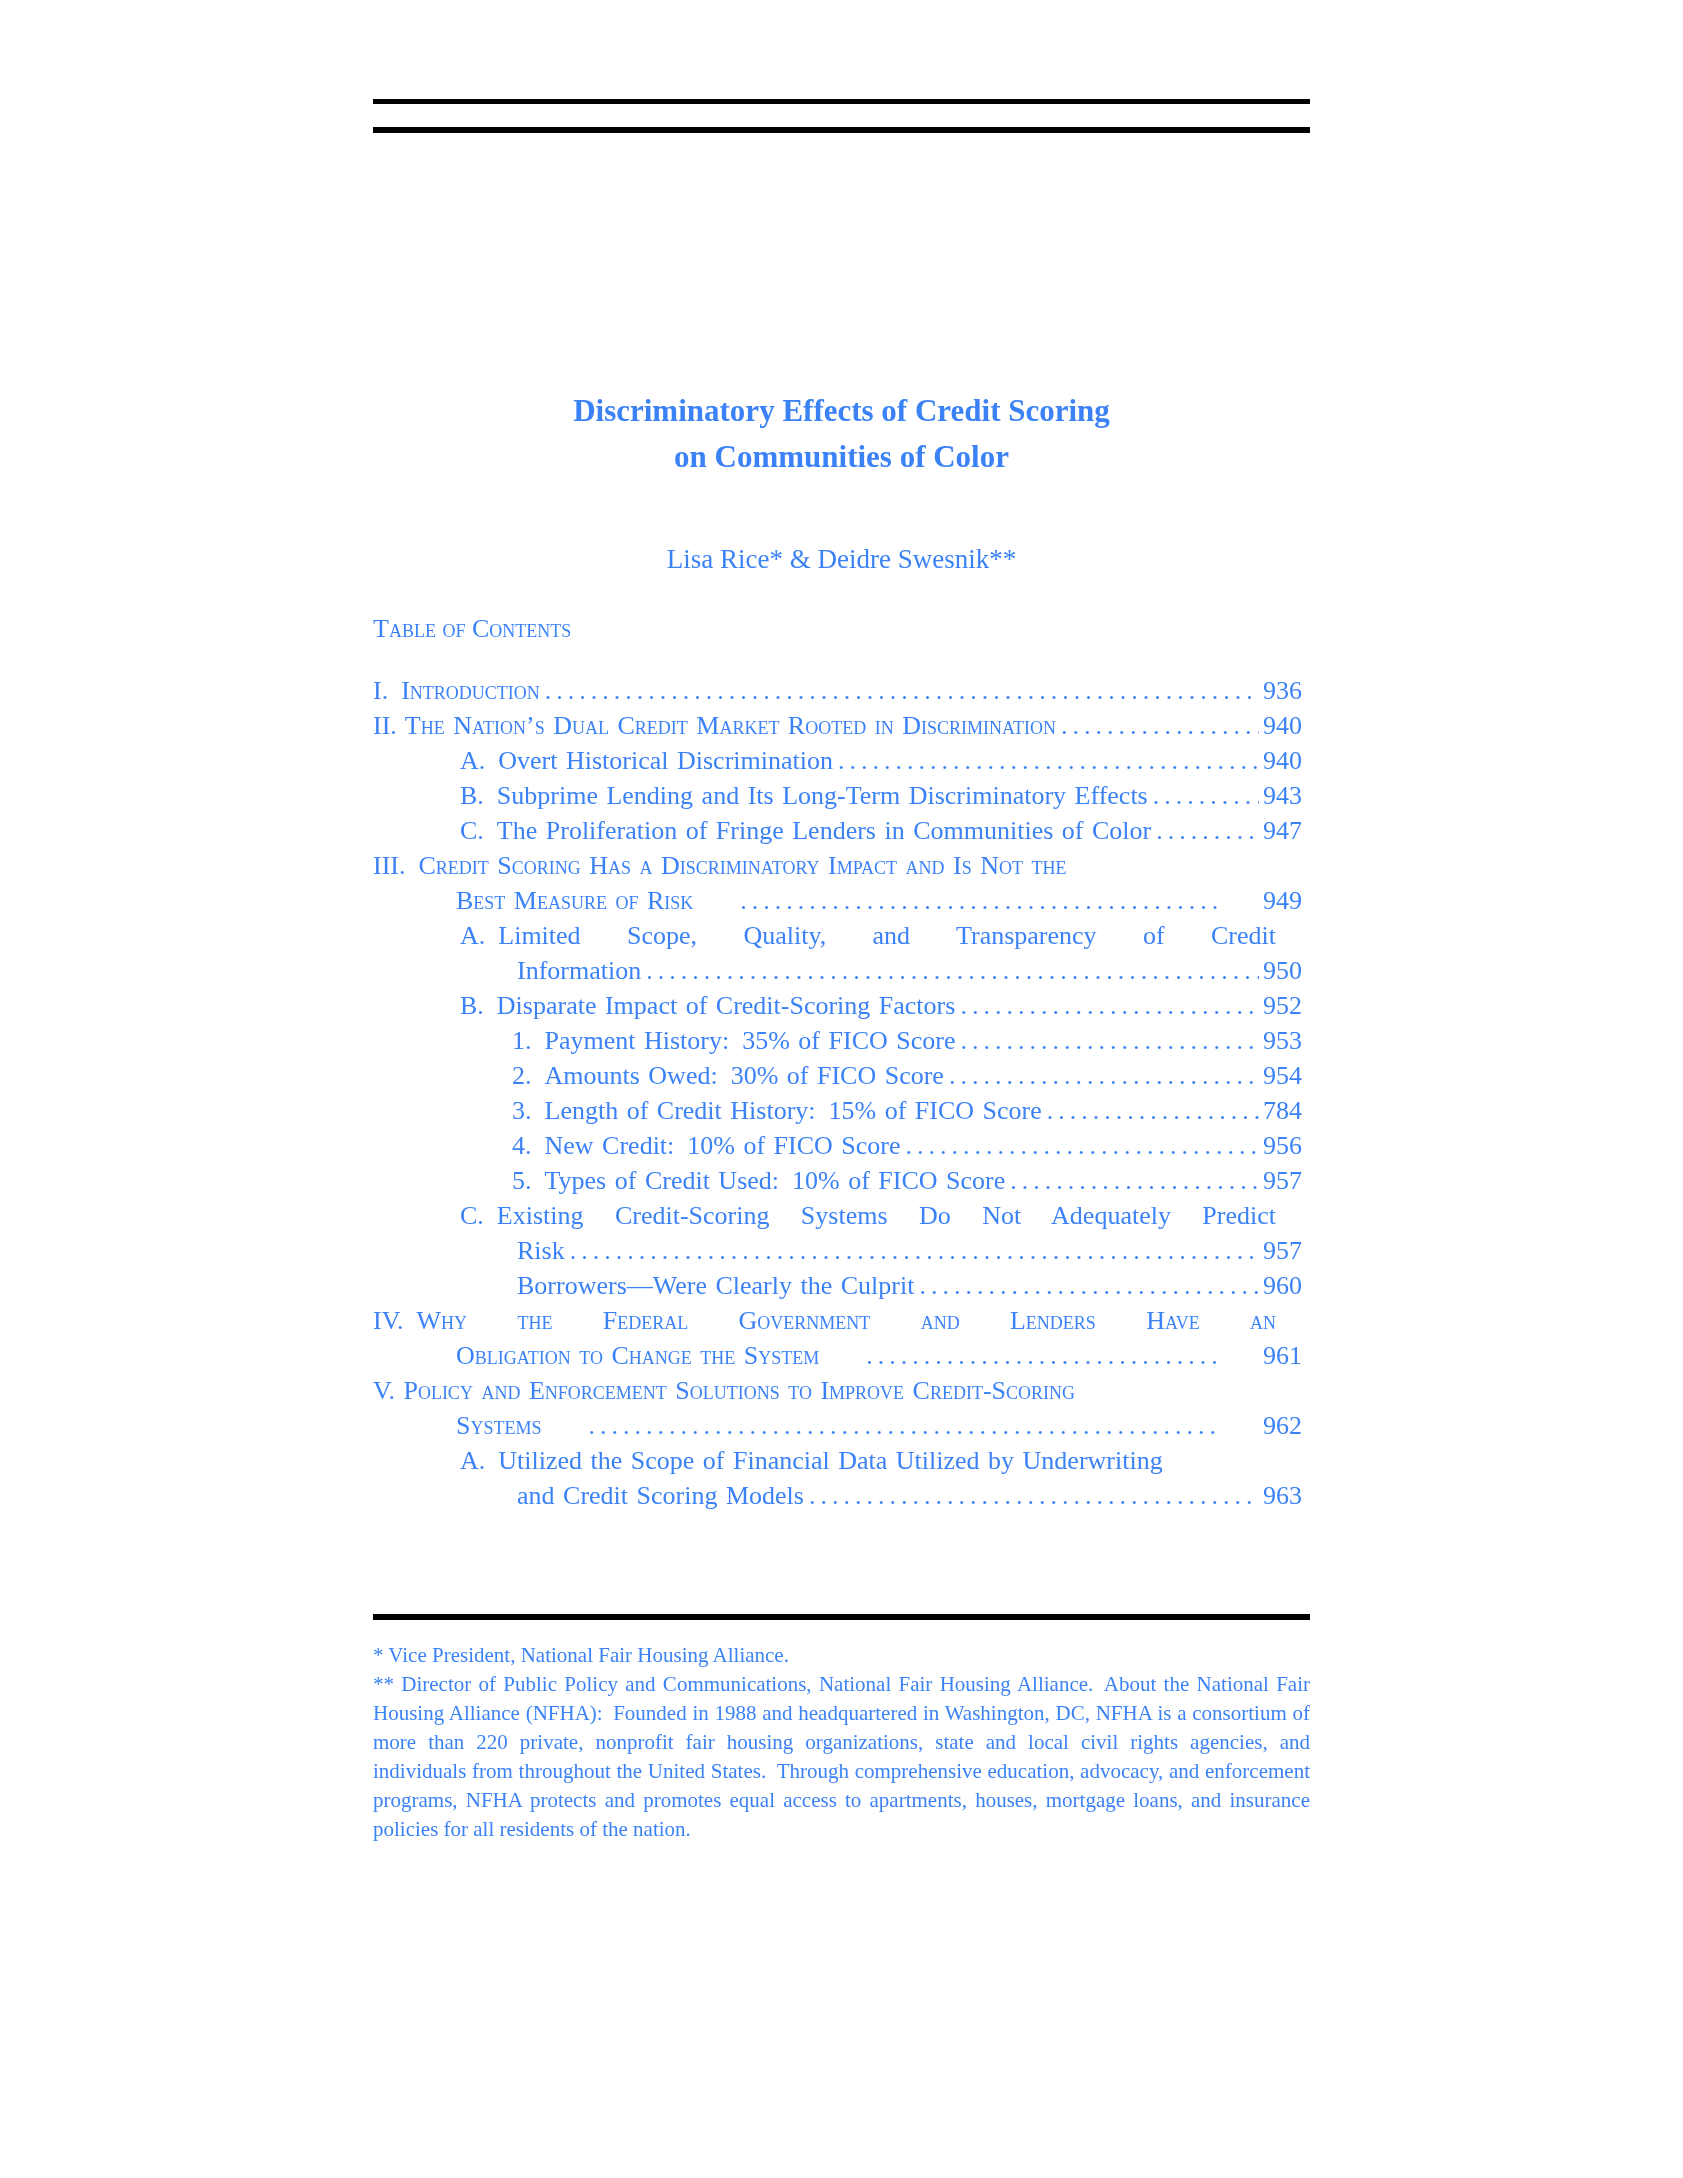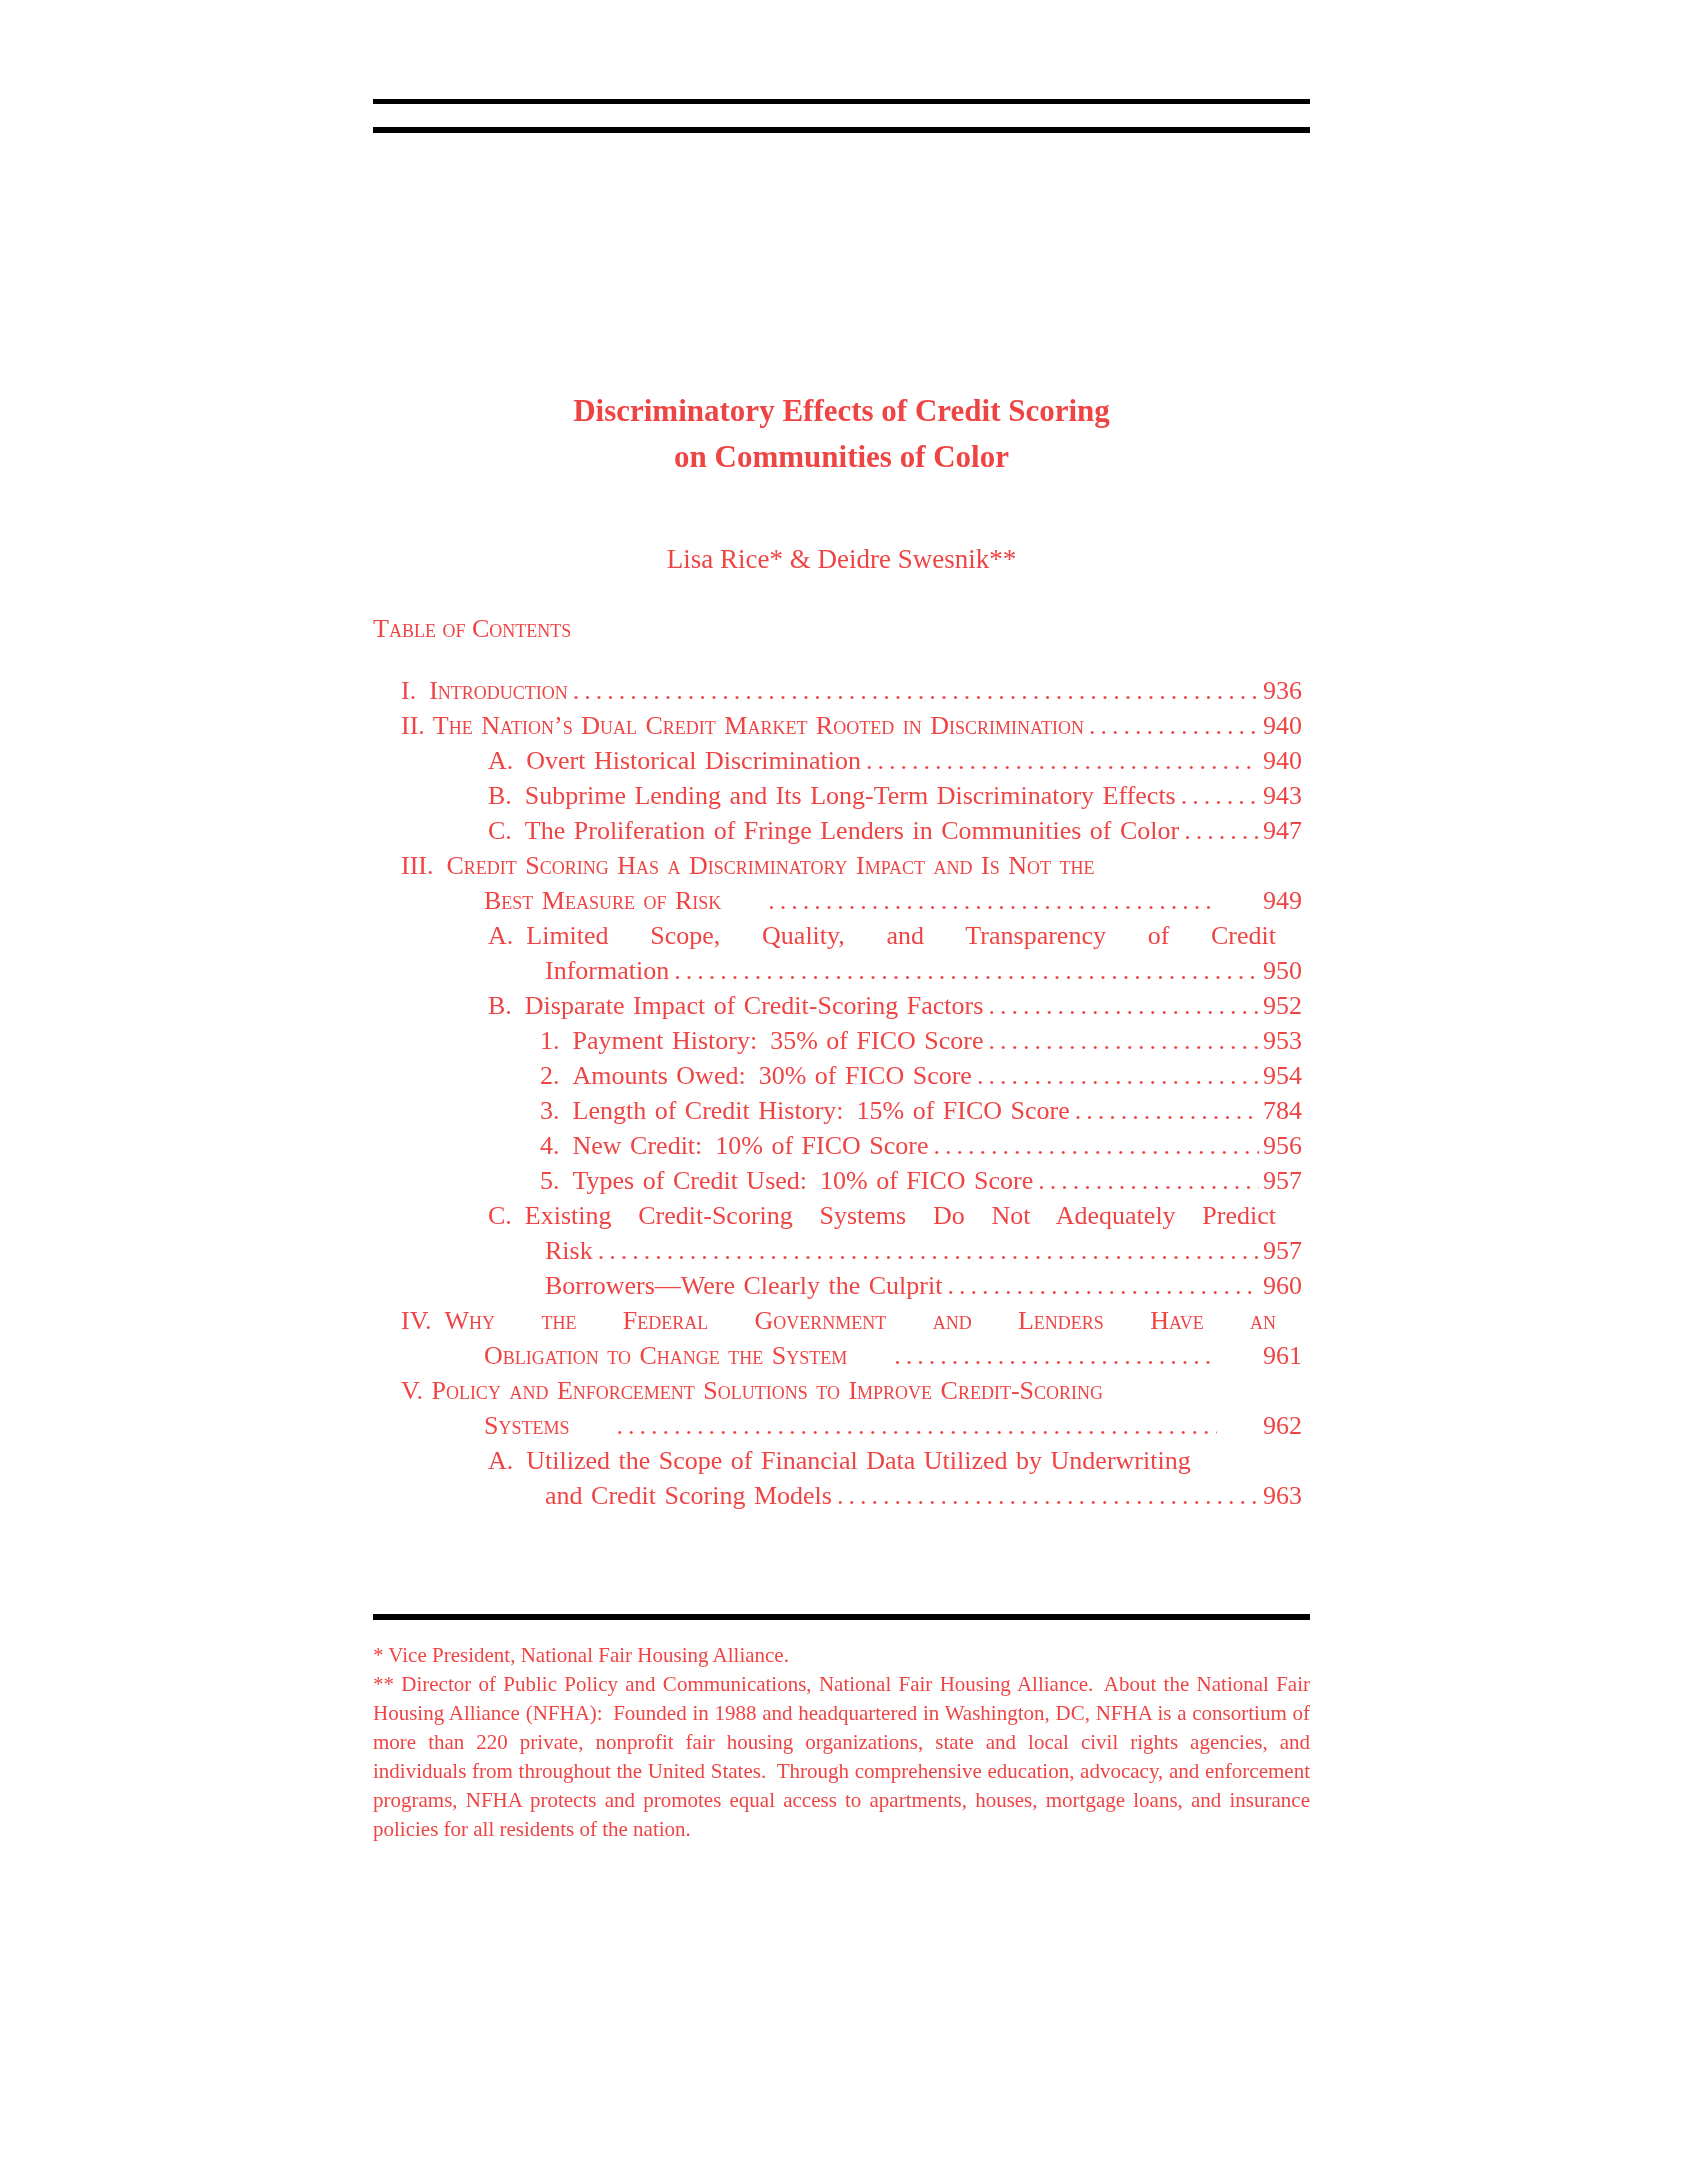--- a/index.html
+++ b/index.html
@@ -1,35 +1,35 @@
 <!DOCTYPE html>
 <html><head>
 <meta charset="utf-8">
 <style>
   html,body { margin:0; padding:0; background:#e8e8e8; }
   .page {
     position:relative;
     width:1683px; height:2178px;
     background:#ffffff;
-    color:#ef4444;
+    color:#3b82f6;
     font-family:"Liberation Serif","DejaVu Serif",serif;
     overflow:hidden;
   }
   .content { position:absolute; left:373px; width:937px; }
 
   .rule { position:absolute; left:373px; width:937px; background:#000; }
   .rule-1 { top:99px; height:5px; }
   .rule-2 { top:127px; height:6px; }
 
   .title-block { top:388px; text-align:center; font-weight:bold; font-size:31px; line-height:46px; }
   .byline     { top:542px; text-align:center; font-size:27px; line-height:34px; }
   .toc-head   { top:612px; text-align:left; font-size:26px; line-height:34px; font-variant-caps:small-caps; }
 
   .toc { top:673px; font-size:26px; }
-  .toc-row { display:flex; align-items:center; height:35px; line-height:35px; padding-right:8px; word-spacing:2px;margin-left:28px; }
+  .toc-row { display:flex; align-items:center; height:35px; line-height:35px; padding-right:8px; word-spacing:2px; }
   .toc-row.sc .toc-label { font-variant-caps:small-caps; }
   .toc-row.l1  { padding-left:0; }
   .toc-row.l1c { padding-left:83px;gap:42px; }
   .toc-row.l2  { padding-left:87px; }
   .toc-row.l2c { padding-left:144px; }
   .toc-row.l3  { padding-left:139px; }
   .toc-row.just .toc-label { flex:1; text-align:justify; text-align-last:justify; padding-right:26px; }
   .toc-label { white-space:nowrap; }
   .leader { flex:1; overflow:hidden; white-space:nowrap; margin-left:5px; }
   .leader::after {

